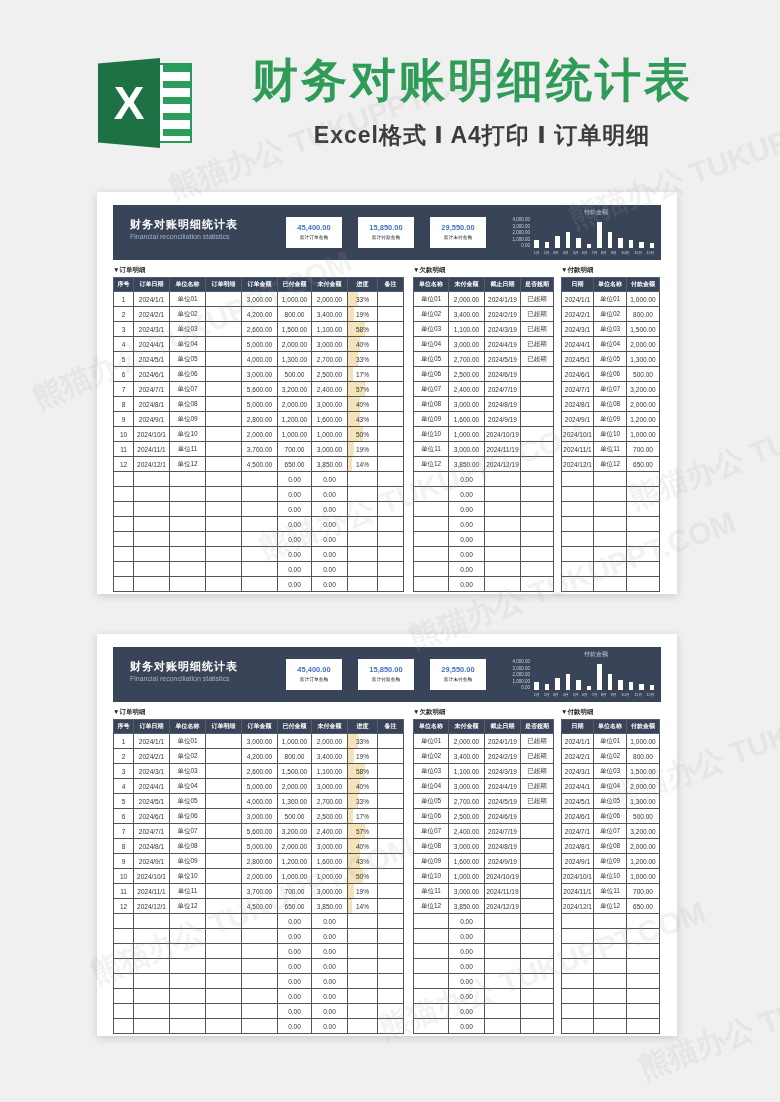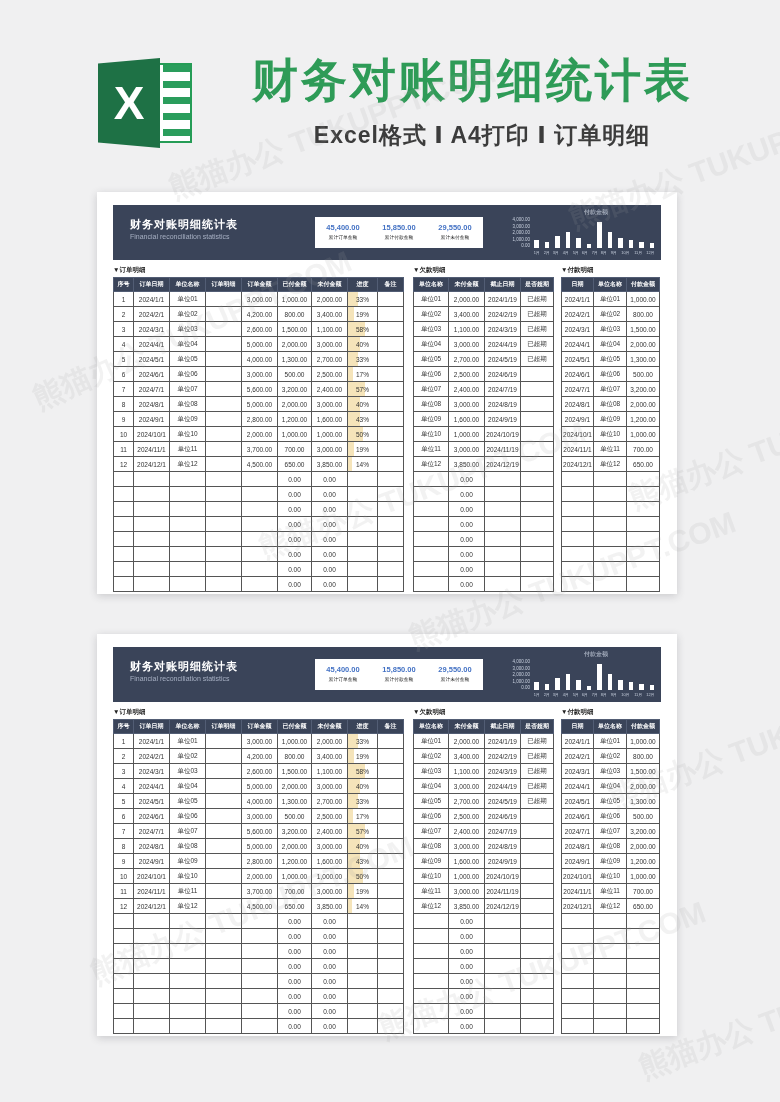--- a/index.html
+++ b/index.html
@@ -25,21 +25,21 @@
   .banner-sub{position:absolute;left:262px;top:120px;width:440px;text-align:center;
       font-size:23px;font-weight:bold;color:#3c3c3c;letter-spacing:1px;white-space:nowrap}
   
   .sheet{position:absolute;left:97px;width:580px;height:402px;background:#fff;
       box-shadow:0 2px 8px rgba(50,50,60,.20);z-index:3}
   #sheet-1{top:192px}
   #sheet-2{top:634px}
   .sheet-head{position:absolute;left:16px;right:16px;top:13px;height:55px;background:#3a4459;color:#fff}
   .sh-title{position:absolute;left:17px;top:12px;font-size:11px;font-weight:bold;letter-spacing:1px;white-space:nowrap}
   .sh-sub{position:absolute;left:17px;top:28px;font-size:7px;color:#a7b0c3;white-space:nowrap}
-  .cards{position:absolute;left:202px;top:12px;display:flex;}
+  .cards{position:absolute;left:173px;top:12px;display:flex;gap:16px}
   .card{width:56px;height:31px;background:#fff;text-align:center;color:#222;overflow:hidden}
   .card-val{font-size:7.5px;font-weight:bold;color:#4472c4;margin-top:6px;white-space:nowrap}
   .card-label{font-size:6px;transform:scale(.8);color:#222;margin-top:1px;white-space:nowrap}
   .chart{position:absolute;right:4px;top:2px;width:152px;height:52px}
   .chart-title{position:absolute;left:30px;right:0;top:1px;text-align:center;font-size:6px;color:#c9d1df}
   .chart-y{position:absolute;left:0;top:9px;height:32px;width:25px;display:flex;flex-direction:column;
       justify-content:space-between;font-size:6px;color:#c9d1df}
   .chart-y div{text-align:right;transform:scale(.75);transform-origin:right center;line-height:1;white-space:nowrap}
   .chart-plot{position:absolute;left:29px;top:9px;height:32px;right:3px;display:flex;
       align-items:flex-end;justify-content:space-between}

